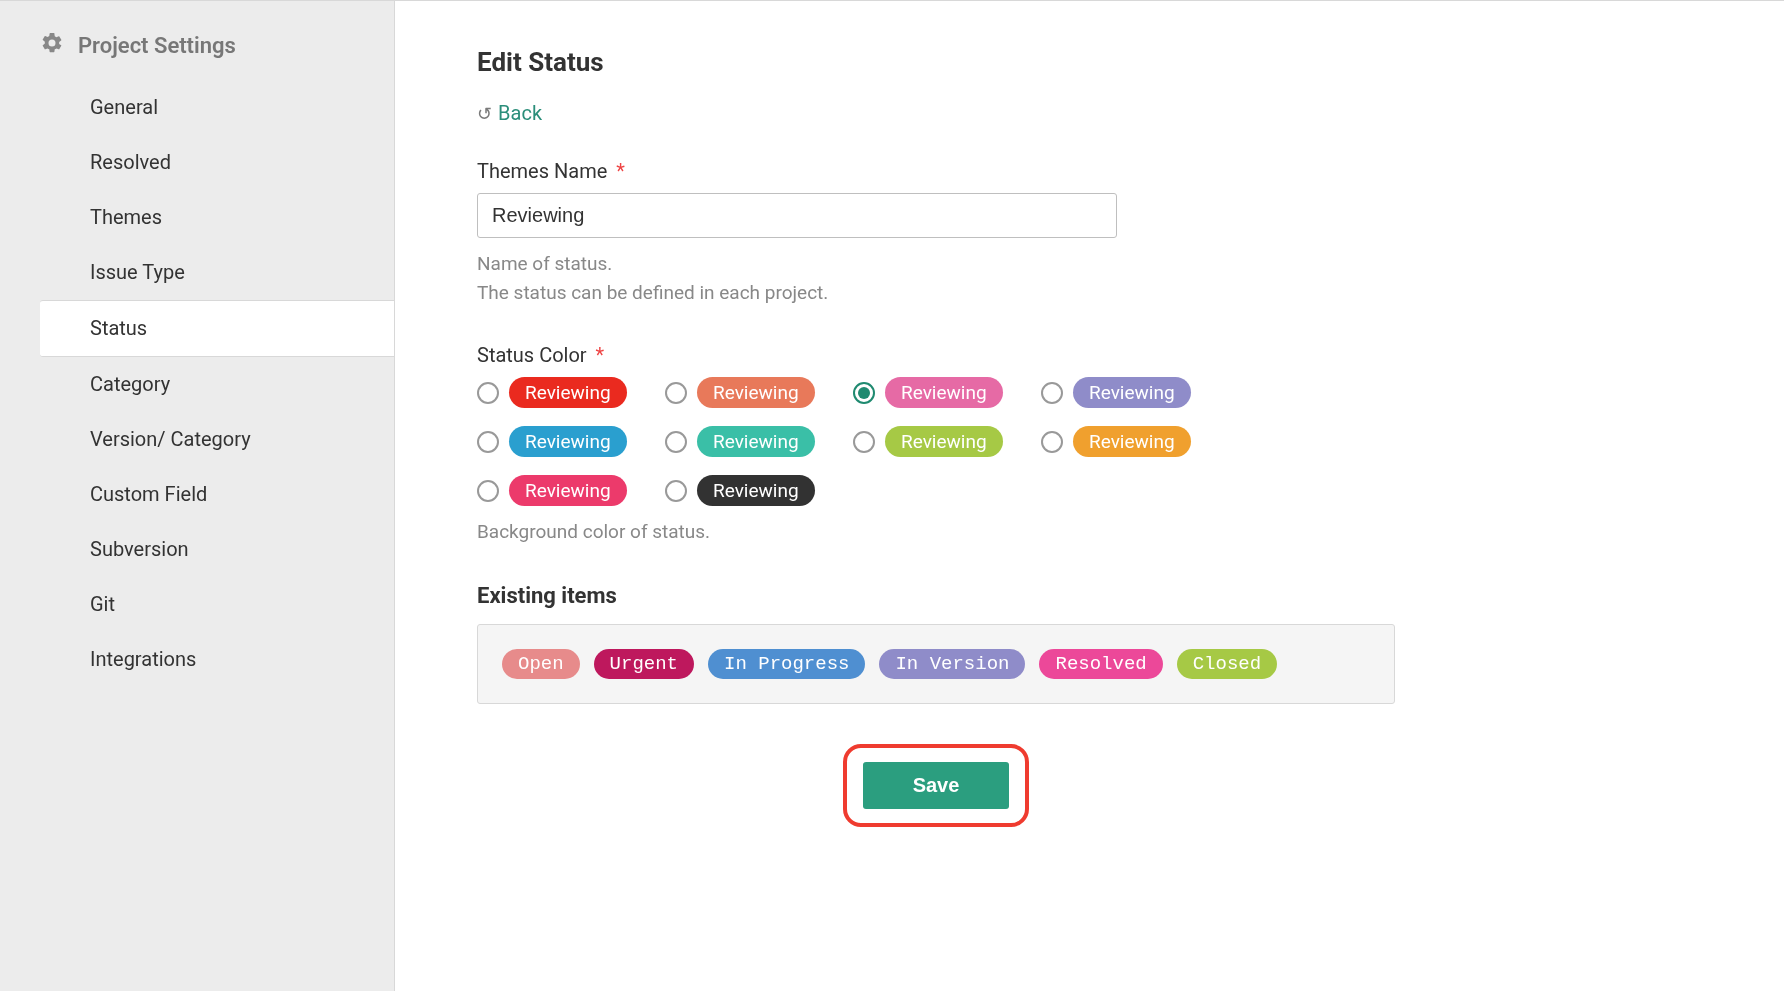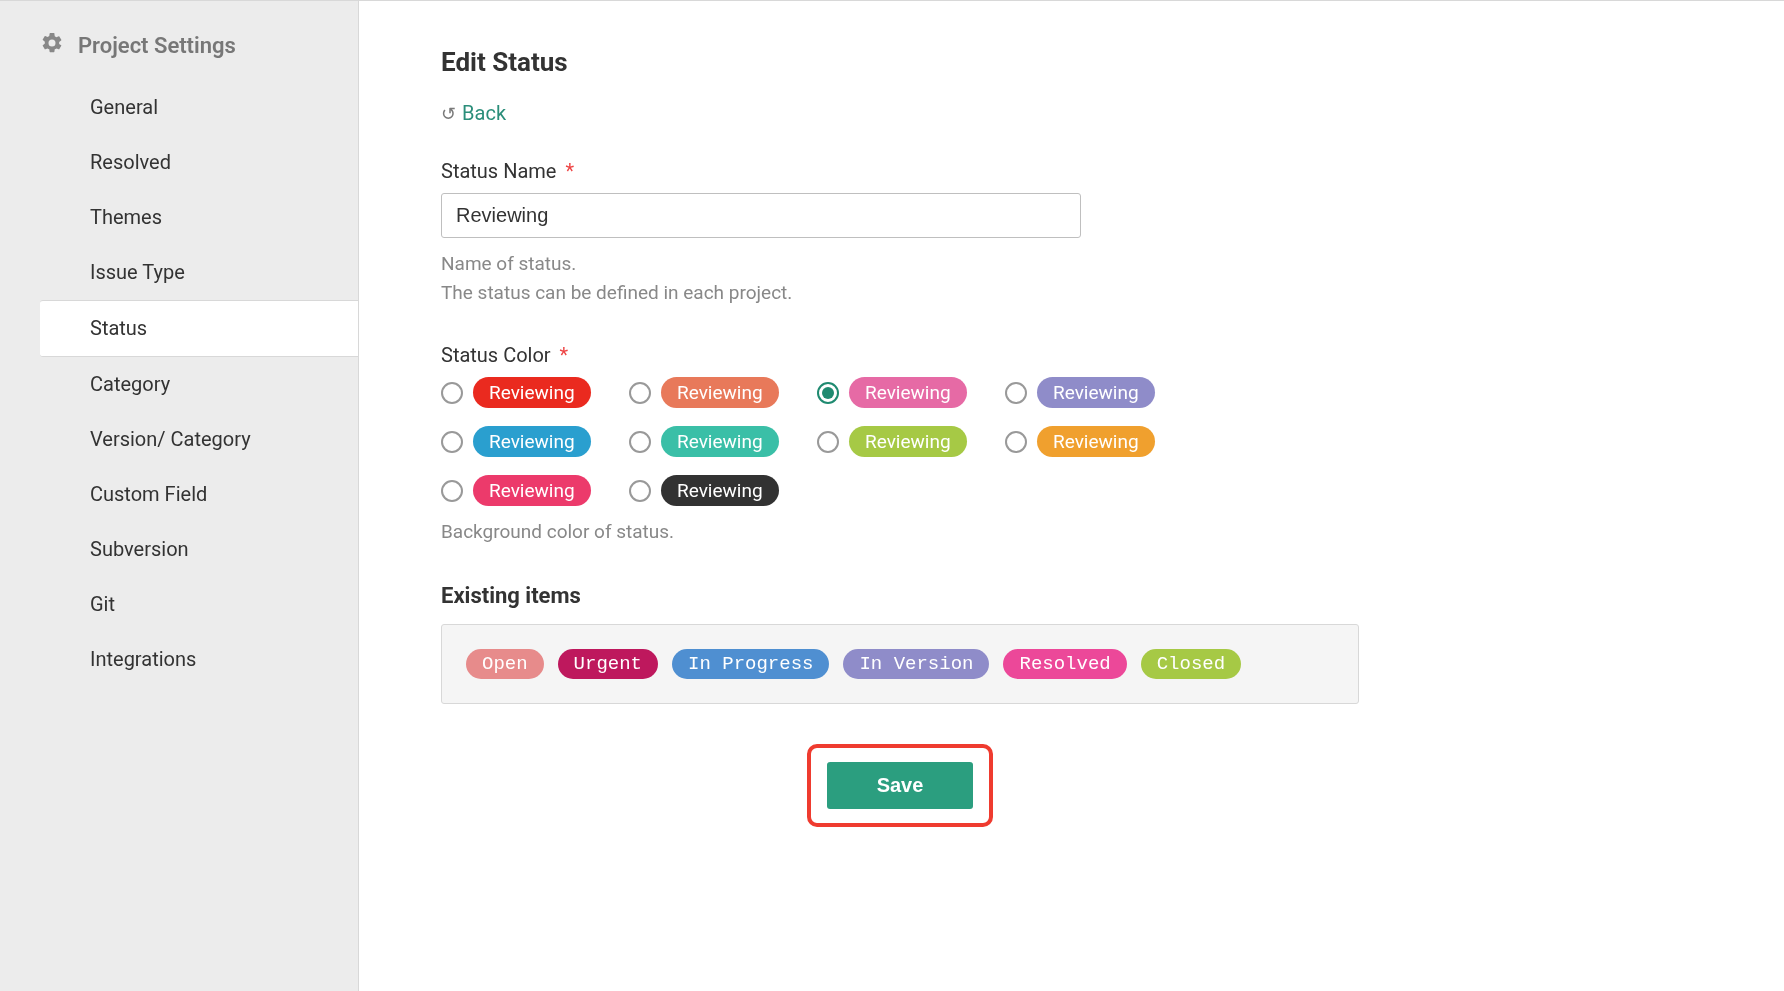--- a/index.html
+++ b/index.html
@@ -8,21 +8,21 @@
     background: #fff;
     color: #333;
   }
   .app {
     display: flex;
     min-height: 100vh;
     border-top: 1px solid #d8d8d8;
   }
   
   .sidebar {
-    width: 359px;
+    width: 395px;
     background: #ececec;
     border-right: 1px solid #d8d8d8;
     padding-top: 30px;
   }
   .sidebar-header {
     display: flex;
     align-items: center;
     gap: 14px;
     padding: 0 0 20px 40px;
     color: #777;
@@ -158,21 +158,21 @@
     gap: 14px;
     font-family: Liberation Mono, monospace;
   }
   .save-wrap {
     display: flex;
     justify-content: center;
     margin-top: 40px;
   }
   .save-highlight {
     border: 4px solid #ef3b2f;
-    border-radius: 10px;
+    border-radius: 18px;
     padding: 14px 16px;
   }
   .save-btn {
     background: #2b9e7f;
     color: #fff;
     font-size: 20px;
     font-weight: 600;
     border: none;
     border-radius: 3px;
     padding: 12px 50px;
@@ -212,21 +212,21 @@
     <h1 class="page-title">Edit Status</h1>
 
     <a class="back-link">
       <span class="undo">↺</span>
       <span>Back</span>
     </a>
 
     
     <div class="form-group">
       <label class="form-label">
-        <span>Status Name</span>
+        <span>Themes Name</span>
         <span class="required">*</span>
       </label>
       <input type="text" class="text-input" value="Reviewing" style="">
       <div class="help-text">
         <div>Name of status.</div>
         <div>The status can be defined in each project.</div>
       </div>
     </div>
 
     

